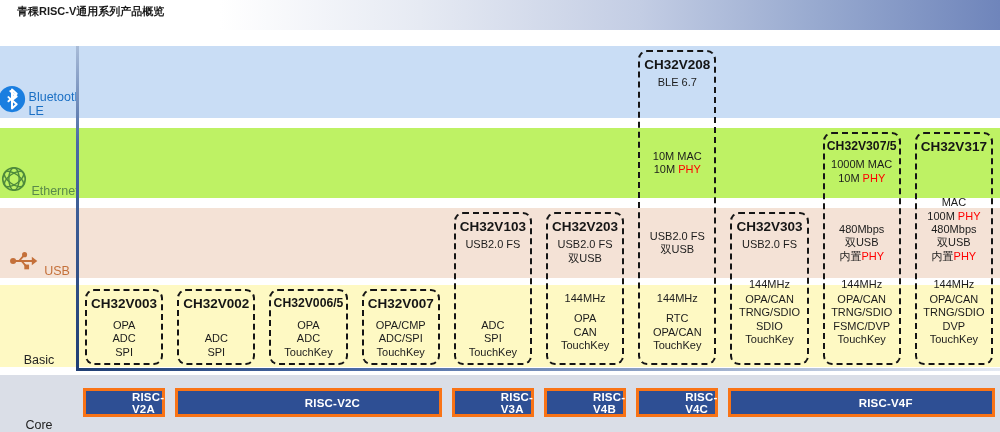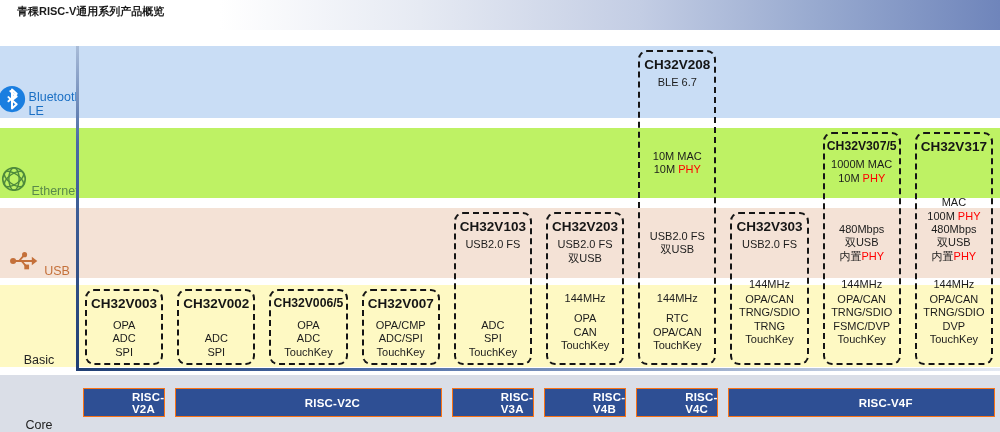--- a/index.html
+++ b/index.html
@@ -89,21 +89,21 @@
     font-size:11px;line-height:13.5px;color:#1c1c1c;
     left:0;width:100%;
     white-space:pre-line;
   }
   .feat .phy{color:#ff0000;}
 
   
   .core-bar{
     position:absolute;
     background:#2e4f94;
-    border:1px solid #f97316;
+    border:3px solid #f97316;
     box-sizing:border-box;
     color:#ffffff;
     font-size:11.5px;font-weight:700;
     display:flex;align-items:center;justify-content:center;
     letter-spacing:.2px;
     padding-left:48px;
   }
   
   .icon{display:block;}
 </style>
@@ -213,21 +213,21 @@
       <div class="feat" style="left: 645.4px; width: 92.2px; top: 200px;"><div>USB2.0 FS</div></div>
       <div class="feat" style="left: 737.6px; width: 92.2px; top: 184.75px;"><div>480Mbps</div><div>双USB</div><div>内置<span class="phy">PHY</span></div></div>
       <div class="feat" style="left: 829.8px; width: 92.2px; top: 184.75px;"><div>480Mbps</div><div>双USB</div><div>内置<span class="phy">PHY</span></div></div>
       <div class="feat" style="left: 0px; width: 92.2px; top: 280.5px;"><div>OPA</div><div>ADC</div><div>SPI</div></div>
       <div class="feat" style="left: 92.2px; width: 92.2px; top: 294px;"><div>ADC</div><div>SPI</div></div>
       <div class="feat" style="left: 184.4px; width: 92.2px; top: 280.5px;"><div>OPA</div><div>ADC</div><div>TouchKey</div></div>
       <div class="feat" style="left: 276.6px; width: 92.2px; top: 280.5px;"><div>OPA/CMP</div><div>ADC/SPI</div><div>TouchKey</div></div>
       <div class="feat" style="left: 368.8px; width: 92.2px; top: 280.5px;"><div>ADC</div><div>SPI</div><div>TouchKey</div></div>
       <div class="feat" style="left: 461px; width: 92.2px; top: 253.5px;"><div>144MHz</div><div style="height: 7px;"></div><div>OPA</div><div>CAN</div><div>TouchKey</div></div>
       <div class="feat" style="left: 553.2px; width: 92.2px; top: 253.5px;"><div>144MHz</div><div style="height: 7px;"></div><div>RTC</div><div>OPA/CAN</div><div>TouchKey</div></div>
-      <div class="feat" style="left: 645.4px; width: 92.2px; top: 240px;"><div>144MHz</div><div style="height: 1px;"></div><div>OPA/CAN</div><div>TRNG/SDIO</div><div>TRNG</div><div>TouchKey</div></div>
+      <div class="feat" style="left: 645.4px; width: 92.2px; top: 240px;"><div>144MHz</div><div style="height: 1px;"></div><div>OPA/CAN</div><div>TRNG/SDIO</div><div>SDIO</div><div>TouchKey</div></div>
       <div class="feat" style="left: 737.6px; width: 92.2px; top: 240px;"><div>144MHz</div><div style="height: 1px;"></div><div>OPA/CAN</div><div>TRNG/SDIO</div><div>FSMC/DVP</div><div>TouchKey</div></div>
       <div class="feat" style="left: 829.8px; width: 92.2px; top: 240px;"><div>144MHz</div><div style="height: 1px;"></div><div>OPA/CAN</div><div>TRNG/SDIO</div><div>DVP</div><div>TouchKey</div></div>
       <div class="core-bar" style="left: 5px; width: 82.2px; top: 350px; height: 29px;">RISC-V2A</div>
       <div class="core-bar" style="left: 97.2px; width: 266.6px; top: 350px; height: 29px;">RISC-V2C</div>
       <div class="core-bar" style="left: 373.8px; width: 82.2px; top: 350px; height: 29px;">RISC-V3A</div>
       <div class="core-bar" style="left: 466px; width: 82.2px; top: 350px; height: 29px;">RISC-V4B</div>
       <div class="core-bar" style="left: 558.2px; width: 82.2px; top: 350px; height: 29px;">RISC-V4C</div>
       <div class="core-bar" style="left: 650.4px; width: 266.6px; top: 350px; height: 29px;">RISC-V4F</div>
     </div>
 </div>

